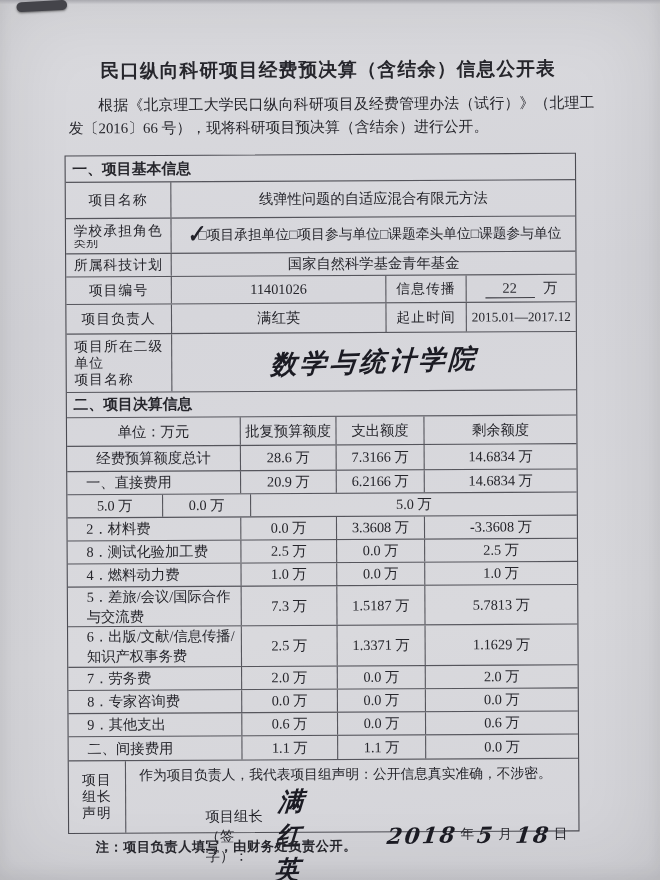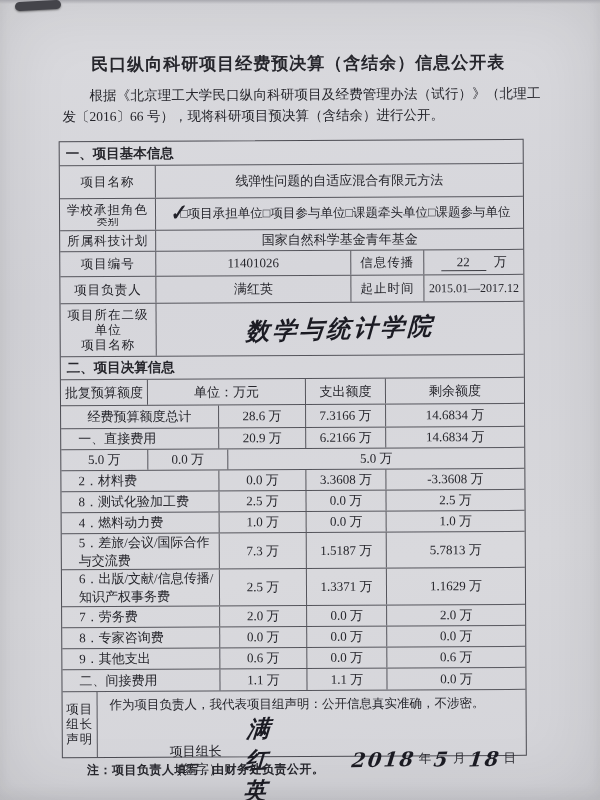--- a/index.html
+++ b/index.html
@@ -42,26 +42,26 @@
     font-family:"Liberation Sans","DejaVu Sans",sans-serif;
     font-weight:bold;font-size:13.5px;align-items:center;display:flex;
     padding-left:6px;border-bottom:1px solid #55555c;box-sizing:border-box;
   }
   .h21{height:21px}.h22{height:22px}.h23{height:23px}.h24{height:24px}.h25{height:25px}
   .h26{height:26px}.h27{height:27px}.h32{height:32px}.h33{height:33px}.h36{height:36px}
   .h37{height:37px}.h53{height:53px}.h65{height:65px}
 
   .w80{width:96px;flex:none}.w195{width:195px;flex:none}.w73{width:73px;flex:none}
   .w158{width:158px;flex:none}.w87{width:87px;flex:none}.w80c{width:80px;flex:none}
-  .w52{width:35px;flex:none}
+  .w52{width:52px;flex:none}
   .grow{flex:1;min-width:0;}
 
   .lab-left{justify-content:flex-start;text-align:left;padding-left:17px;}
   .small-label{font-size:12.5px;letter-spacing:1px;}
-  .stack{display:flex;flex-direction:column;align-items:center;justify-content:center;line-height:15px;}
+  .stack{display:flex;flex-direction:column;align-items:flex-start;justify-content:center;line-height:15px;}
   .clip-line{font-size:11px;line-height:9px;height:8px;overflow:hidden;font-family:Liberation Mono, monospace;}
 
   .uline{display:inline-block;border-bottom:1px solid #3d3d44;padding:0 16px;margin-right:8px;}
 
   .hand{
     font-family:"DejaVu Serif",serif;font-style:italic;font-weight:bold;color:#1b1b23;
     display:inline-block;transform:rotate(-2deg);
   }
   .hand-unit{font-size:24px;letter-spacing:3px;transform:rotate(-1.5deg) skewX(-4deg);}
   .hand-check{
@@ -146,22 +146,22 @@
           </div>
         </div>
         <div class="cell grow">
           <span class="hand hand-unit">数学与统计学院</span>
         </div>
       </div>
 
       <div class="sec-head h23">二、项目决算信息</div>
 
       <div class="row h26">
+        <div class="cell w158">单位：万元</div>
         <div class="cell w87">批复预算额度</div>
-        <div class="cell w158">单位：万元</div>
         <div class="cell w80c">支出额度</div>
         <div class="cell grow">剩余额度</div>
       </div>
 
       <div class="row h23">
         <div class="cell w158">经费预算额度总计</div>
         <div class="cell w87">28.6 万</div>
         <div class="cell w80c">7.3166 万</div>
         <div class="cell grow">14.6834 万</div>
       </div>

